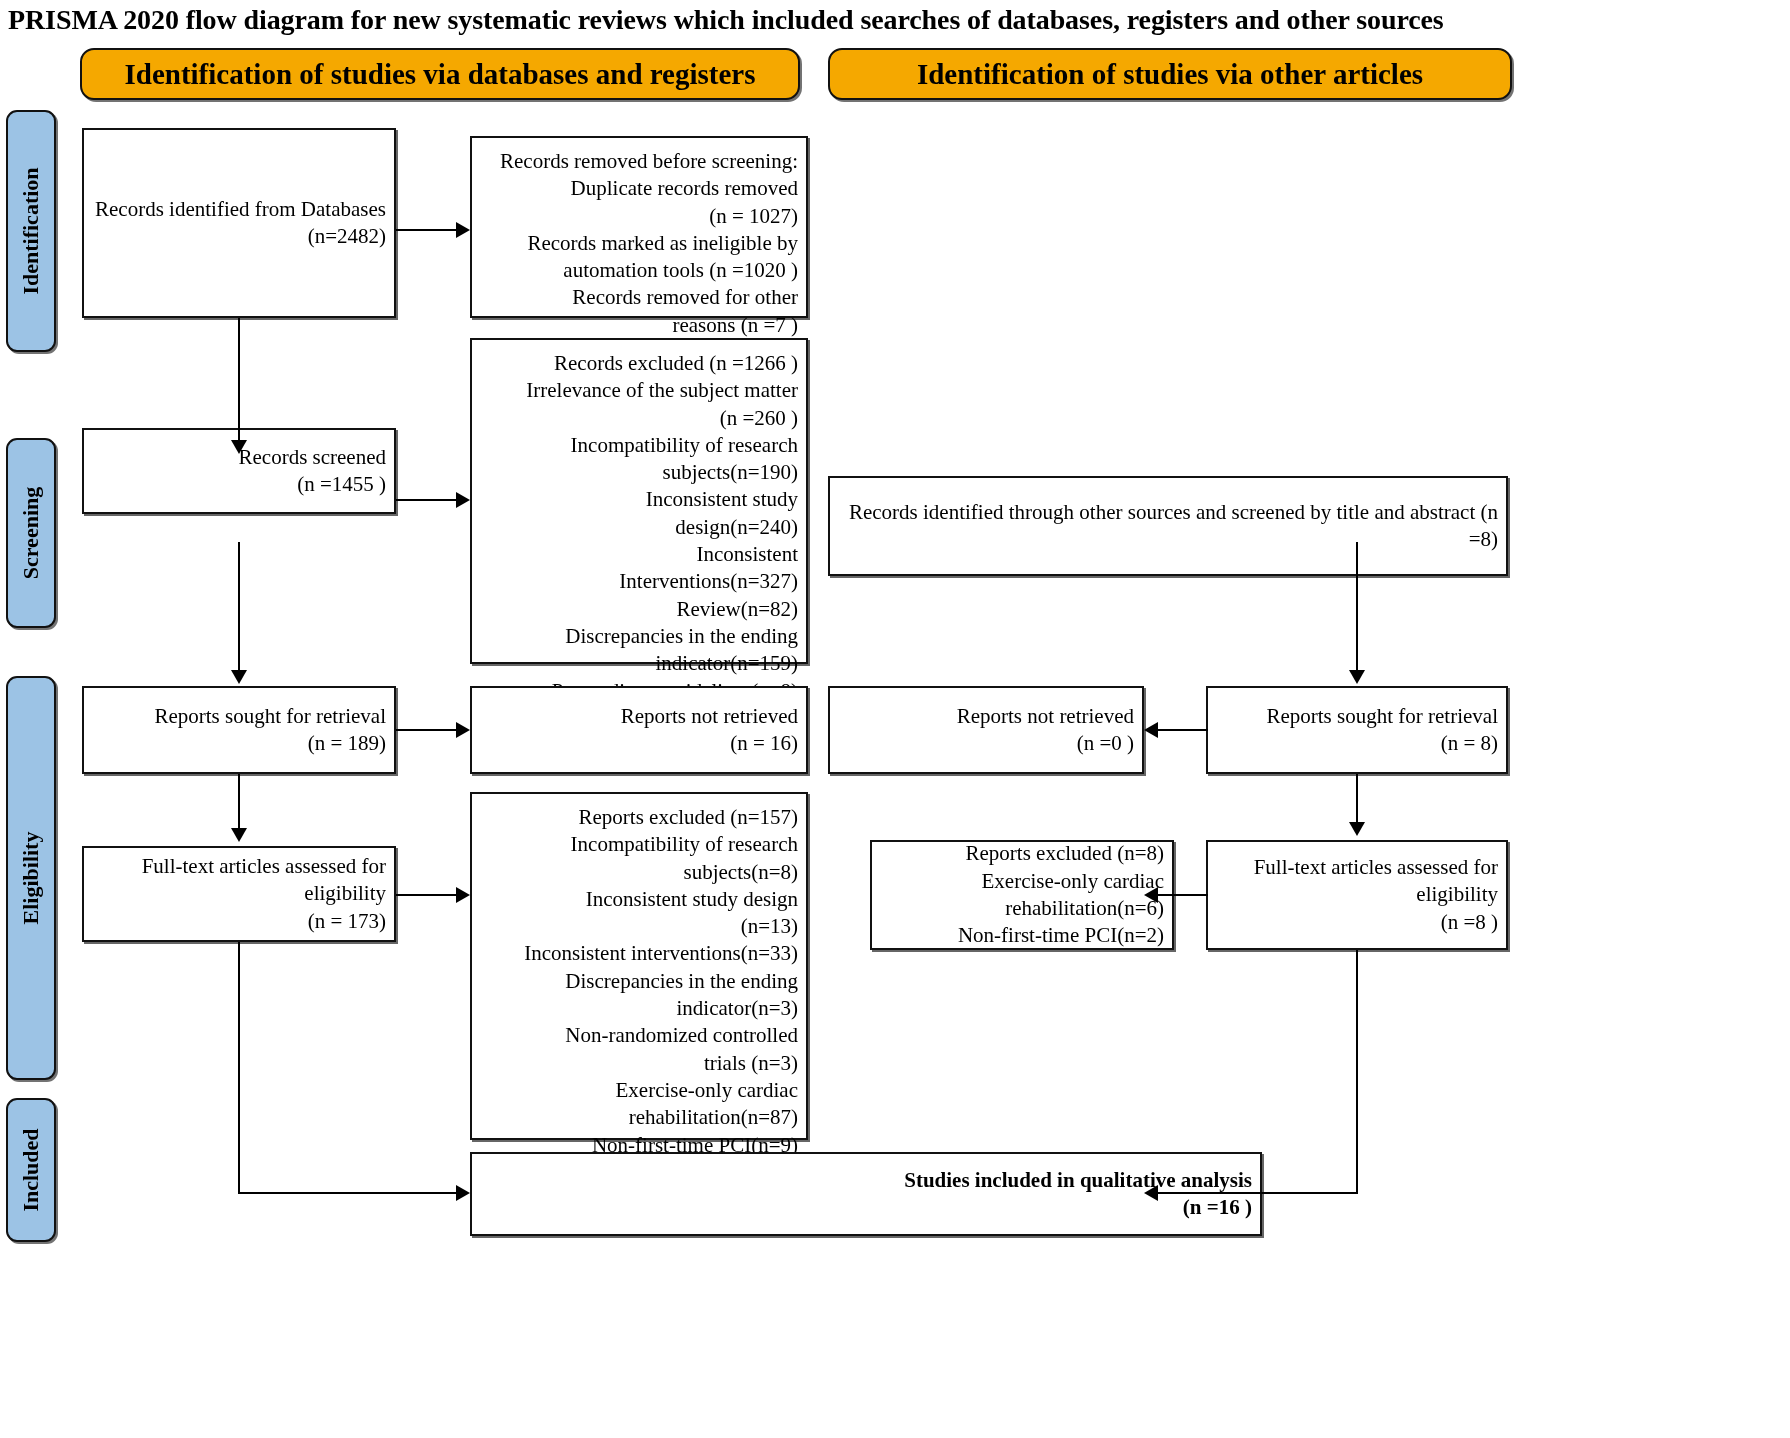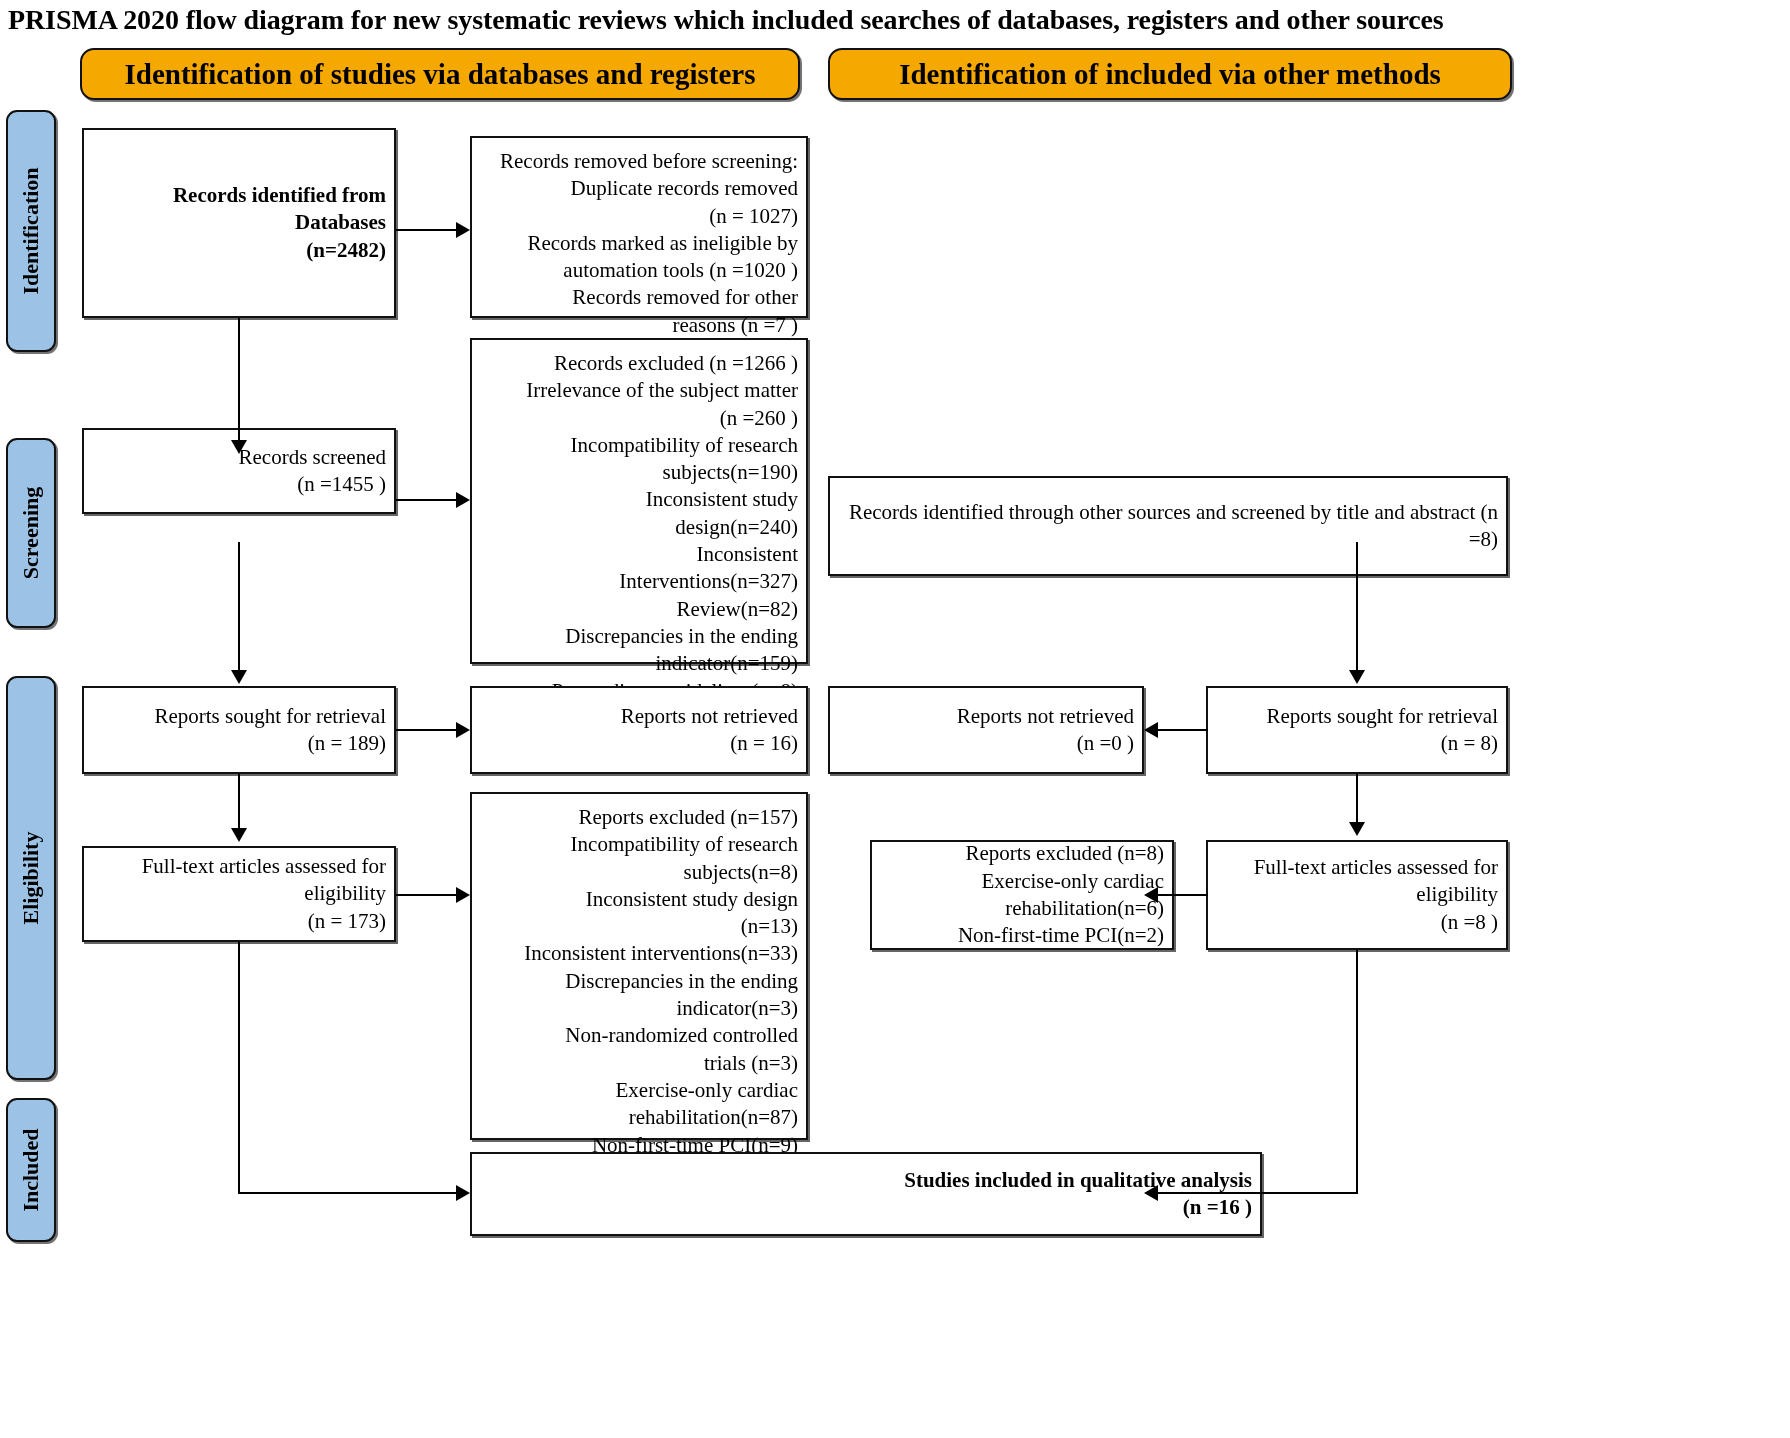--- a/index.html
+++ b/index.html
@@ -32,37 +32,37 @@
 </style>
 </head>
 <body>
 
 <div id="page-title">PRISMA 2020 flow diagram for new systematic reviews which included searches of databases, registers and other sources</div>
 
 <div class="hdr" style="left:80px;top:48px;width:716px;height:48px;">
   <span>Identification of studies via databases and registers</span>
 </div>
 <div class="hdr" style="left:828px;top:48px;width:680px;height:48px;">
-  <span>Identification of included via other methods</span>
+  <span>Identification of studies via other articles</span>
 </div>
 
 <div class="side" style="left:6px;top:110px;width:46px;height:238px;">
   <span>Identification</span>
 </div>
 <div class="side" style="left:6px;top:438px;width:46px;height:186px;">
   <span>Screening</span>
 </div>
 <div class="side" style="left:6px;top:676px;width:46px;height:400px;">
   <span>Eligibility</span>
 </div>
 <div class="side" style="left:6px;top:1098px;width:46px;height:140px;">
   <span>Included</span>
 </div>
 
-<div class="box" style="left:82px;top:128px;width:314px;height:190px;font-weight:bold;">
+<div class="box" style="left:82px;top:128px;width:314px;height:190px;">
   <div class="txt">Records identified from Databases
 (n=2482)</div>
 </div>
 
 <div class="box lead" style="left:470px;top:136px;width:338px;height:182px;">
   <div class="txt">Records removed before screening:
 Duplicate records removed
 (n = 1027)
 Records marked as ineligible by
 automation tools (n =1020 )

